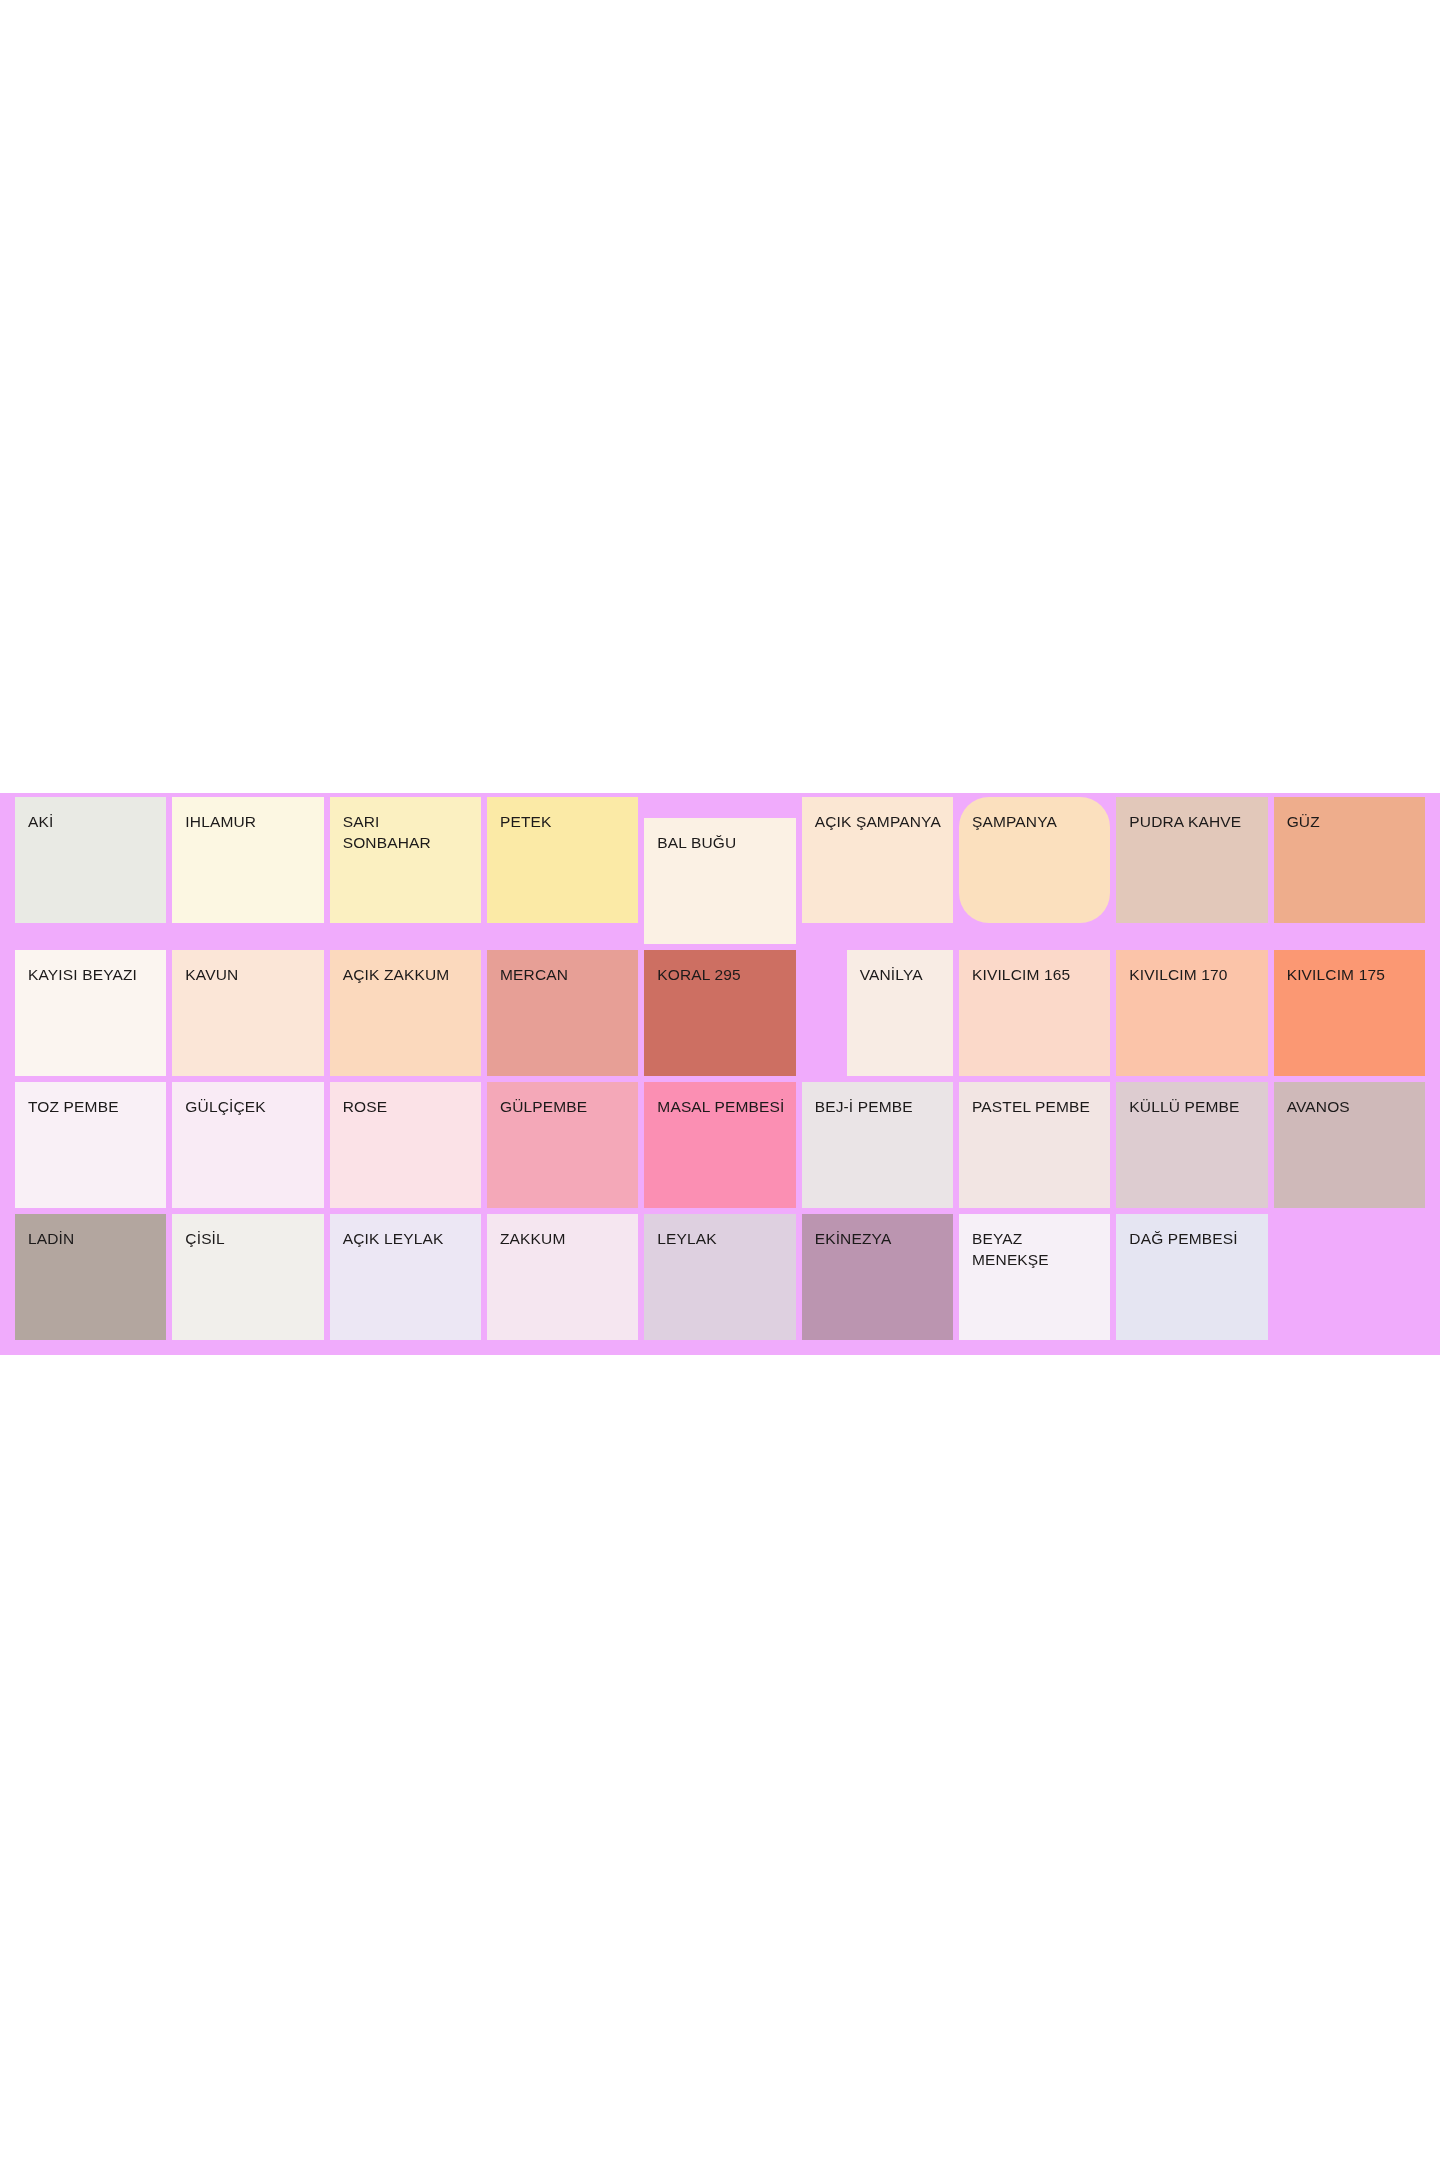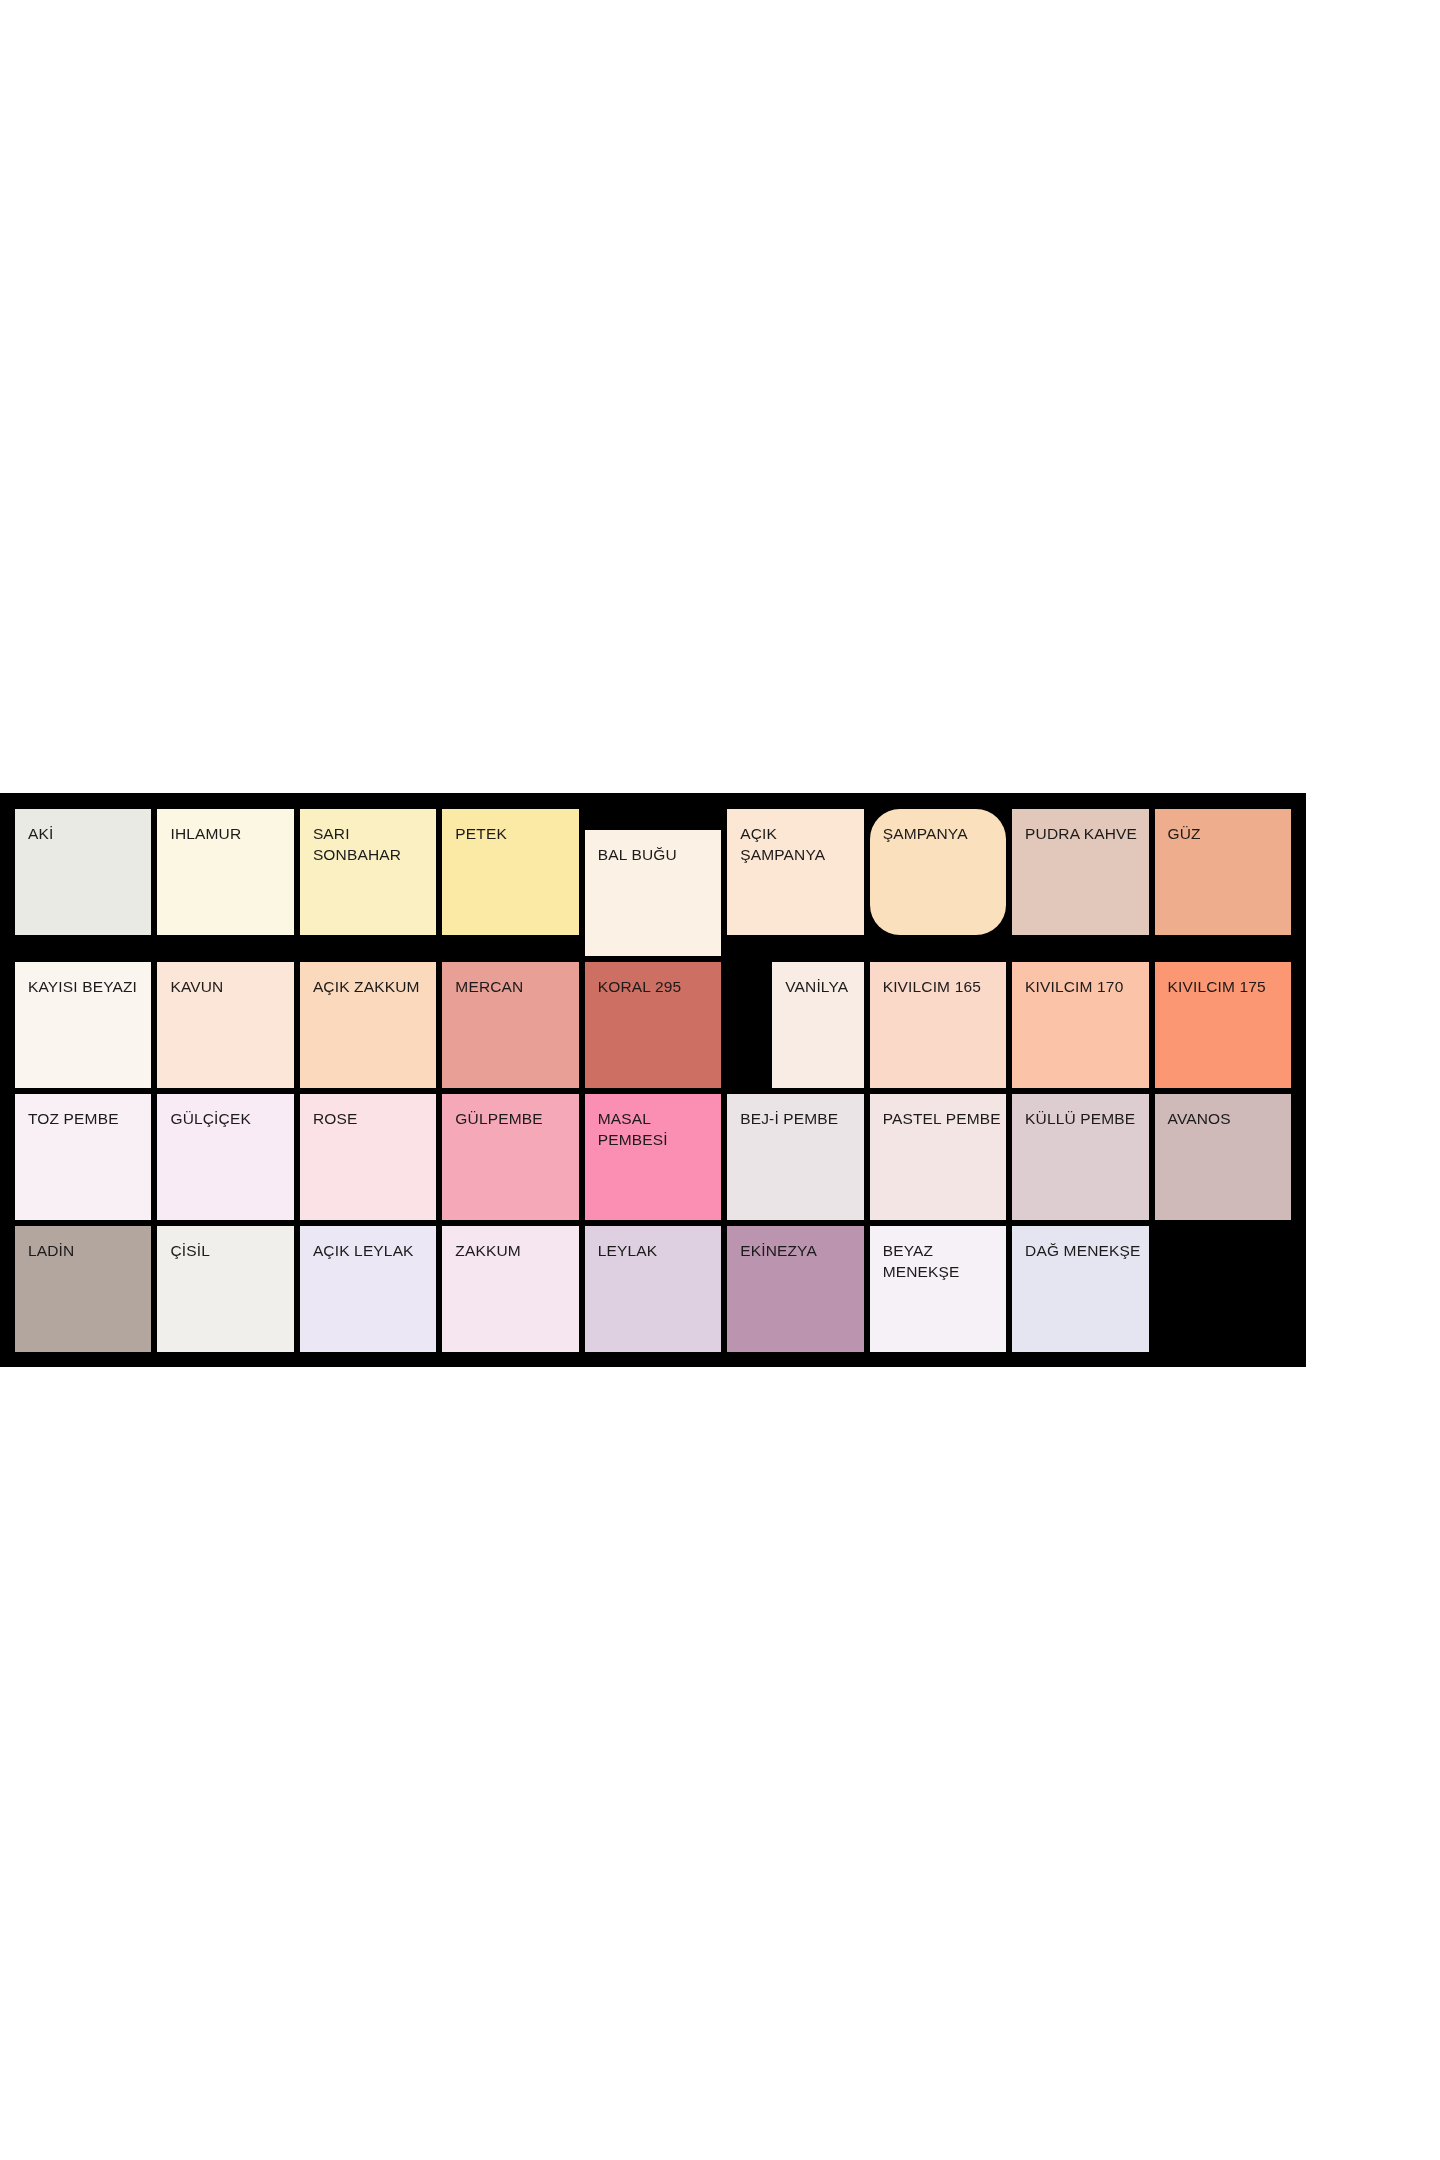--- a/index.html
+++ b/index.html
@@ -12,23 +12,23 @@
     height: 2160px;
     font-family: "Liberation Sans", sans-serif;
     position: relative;
     overflow: hidden;
   }
 
   #palette-board {
     position: absolute;
     left: 0;
     top: 793px;
-    width: 1306px;
-    background: #000000;
-    padding: 16px 15px 15px 15px;
+    width: 1440px;
+    background: #f0abfc;
+    padding: 4px 15px 15px 15px;
     box-sizing: border-box;
   }
 
   .palette-grid {
     display: grid;
     grid-template-columns: repeat(9, 1fr);
     gap: 6px;
   }
 
   .swatch {
@@ -152,16 +152,16 @@
         <span class="swatch-label">LEYLAK</span>
       </div>
       <div class="swatch" style="background-color: rgb(187, 149, 176);">
         <span class="swatch-label">EKİNEZYA</span>
       </div>
       <div class="swatch" style="background-color: rgb(246, 240, 247);">
         <span class="swatch-label">BEYAZ
 MENEKŞE</span>
       </div>
       <div class="swatch" style="background-color: rgb(229, 229, 242);">
-        <span class="swatch-label">DAĞ MENEKŞE</span>
+        <span class="swatch-label">DAĞ PEMBESİ</span>
       </div>
     </div>
 </div>
 
 </body></html>

